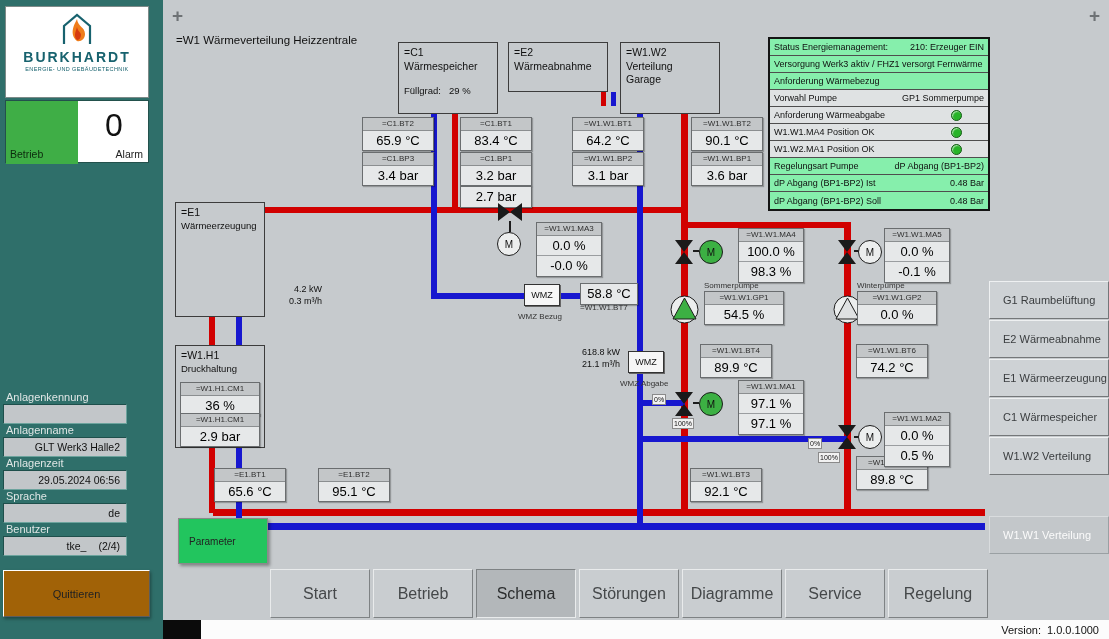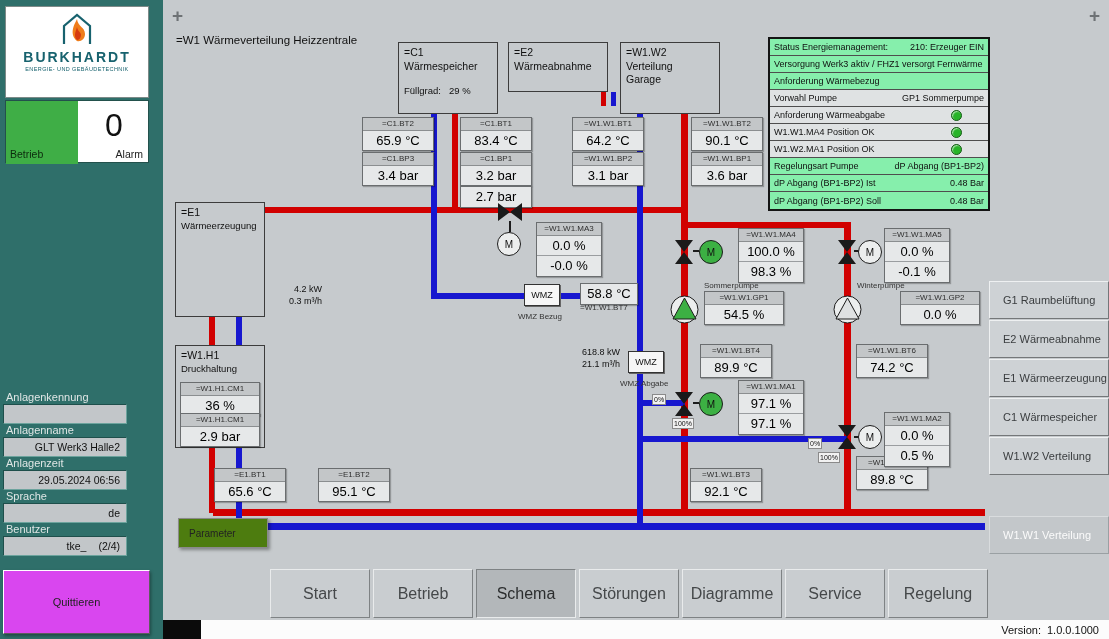--- a/index.html
+++ b/index.html
@@ -14,21 +14,21 @@
   .brand{font-size:14px;font-weight:bold;letter-spacing:2px;color:#17626e;margin-top:-2px}
   .tagline{font-size:5.5px;letter-spacing:.4px;color:#17626e;margin-top:1px}
   .statusbox{position:absolute;left:5px;top:100px;width:144px;height:63px;border:1px solid #23514c;background:#fff}
   .statusgreen{position:absolute;left:0;top:0;width:72px;height:63px;background:var(--betrieb-green)}
   .bigzero{position:absolute;left:72px;top:2px;width:72px;height:44px;font-size:32px;color:#111;display:flex;align-items:center;justify-content:center}
   .betrieb-lbl{position:absolute;left:4px;bottom:2px;font-size:10.5px;color:#0d2a0d}
   .alarm-lbl{position:absolute;right:5px;bottom:2px;font-size:10.5px;color:#222}
   .fieldlabel{position:absolute;left:6px;font-size:11px;color:#dfe6e5}
   .fieldbox{position:absolute;left:3px;width:124px;height:20px;background:#c2c6c9;border:1px solid;border-color:#1e4f4b #6ca39d #6ca39d #1e4f4b;
             font-size:10.5px;color:#111;display:flex;align-items:center;justify-content:flex-end;gap:12px;padding:0 6px;white-space:nowrap;overflow:hidden}
-  .quit{position:absolute;left:3px;top:570px;width:147px;height:64px;background:#d946ef;border:1px solid;border-color:#ffffff #5d5d5d #5d5d5d #ffffff;
+  .quit{position:absolute;left:3px;top:570px;width:147px;height:47px;background:#a16207;border:1px solid;border-color:#ffffff #5d5d5d #5d5d5d #ffffff;
         box-shadow:1px 2px 3px rgba(0,0,0,.35);font-size:11px;color:#222;display:flex;align-items:center;justify-content:center;cursor:pointer}
 
   
   .plus{position:absolute;font-size:19px;font-weight:bold;color:#6e7275;cursor:pointer;line-height:1}
   .title{position:absolute;font-size:11.5px;color:#101010}
   .pipe{position:absolute}
   .pipe.red{background:var(--pipe-red)}
   .pipe.blue{background:var(--pipe-blue)}
   .devbox{position:absolute;border:1px solid #3c3c3c;background:#c6cacd;padding:3px 5px;font-size:10.5px;color:#101010;line-height:1.3}
   .sensor{position:absolute;width:72px;border:1px solid #6a6d6f;background:#cdd0d2;text-align:center;box-shadow:1px 1px 1px rgba(0,0,0,.25)}
@@ -56,21 +56,21 @@
 
   
   .spanel{position:absolute;border:2px solid #141414;background:#c6cacd}
   .sp-row{display:flex;justify-content:space-between;align-items:center;font-size:9px;color:#101010;height:17px;
           padding:0 4px;border-bottom:1px solid #4e4e4e;background:#dfe2e3;white-space:nowrap;overflow:hidden}
   .sp-row.white{background:#86efac}
   .sp-row:last-child{border-bottom:none}
   .led{width:11px;height:11px;border-radius:50%;background:var(--led-green);border:1px solid #155c15;margin-right:22px;box-shadow:inset 1px 1px 1px rgba(255,255,255,.6)}
 
   
-  .parambtn{position:absolute;left:178px;top:518px;width:90px;height:30px;background:#4d7c0f;border:1px solid #8a8a8a;
+  .parambtn{position:absolute;left:178px;top:518px;width:90px;height:46px;background:#22c55e;border:1px solid #8a8a8a;
             box-shadow:2px 2px 3px rgba(0,0,0,.35);font-size:10px;color:#222;display:flex;align-items:center;padding-left:10px;cursor:pointer}
   .navbtn{position:absolute;left:989px;width:120px;height:38px;background:#ced2d5;border:1px solid;border-color:#eef0f1 #747779 #747779 #eef0f1;
           font-size:11px;color:#3a3d3f;display:flex;align-items:center;padding-left:13px;cursor:pointer;white-space:nowrap;overflow:hidden}
   .navbtn.active{background:#c3c7ca;color:#fbfbfb;border-color:#d9dcde #9aa0a3 #9aa0a3 #d9dcde}
   .botbtn{position:absolute;top:569px;width:100px;height:49px;background:#c9cdd0;border:1px solid;border-color:#e9ebec #7e8284 #7e8284 #e9ebec;
           font-size:16px;color:#45484a;display:flex;align-items:center;justify-content:center;cursor:pointer}
   .botbtn.active{background:#b3b7ba;border-color:#7e8284 #e9ebec #e9ebec #7e8284;color:#2b2d2e}
 
   .bottomstrip{position:absolute;left:163px;top:620px;width:946px;height:19px;background:#fcfcfc;display:flex;align-items:center;justify-content:flex-end;padding-right:10px;font-size:11px;color:#111;gap:6px}
   .blackchip{position:absolute;left:163px;top:620px;width:38px;height:19px;background:#0b0b0b}
@@ -290,21 +290,21 @@
   <div class="pumpbox" style="left:704px;top:291px">
     <div class="lbl">=W1.W1.GP1</div>
     <div class="val">54.5 %</div>
   </div>
 
   <div class="tinycap" style="left:857px;top:281px">Winterpumpe</div>
   <svg class="abs" style="left:832px;top:294px" width="31" height="31">
     <circle cx="15.5" cy="15.5" r="13.5" fill="#eceeee" stroke="#1c1c1c"></circle>
     <polygon points="15.5,4 27,25 4,25" fill="#dfe1e2" stroke="#1c1c1c"></polygon>
   </svg>
-  <div class="pumpbox" style="left:900px;top:291px">
+  <div class="pumpbox" style="left:857px;top:291px">
     <div class="lbl">=W1.W1.GP2</div>
     <div class="val">0.0 %</div>
   </div>
 
   <div class="flowtxt" style="left:268px;top:283px">
     <div>4.2 kW</div>
     <div>0.3 m³/h</div>
   </div>
   <div class="wmzchip" style="left:524px;top:284px">WMZ</div>
   <div class="tinycap" style="left:518px;top:312px">WMZ Bezug</div>

